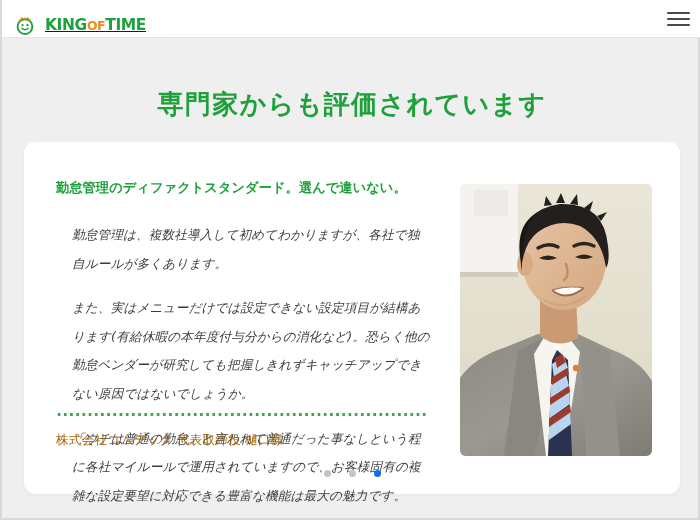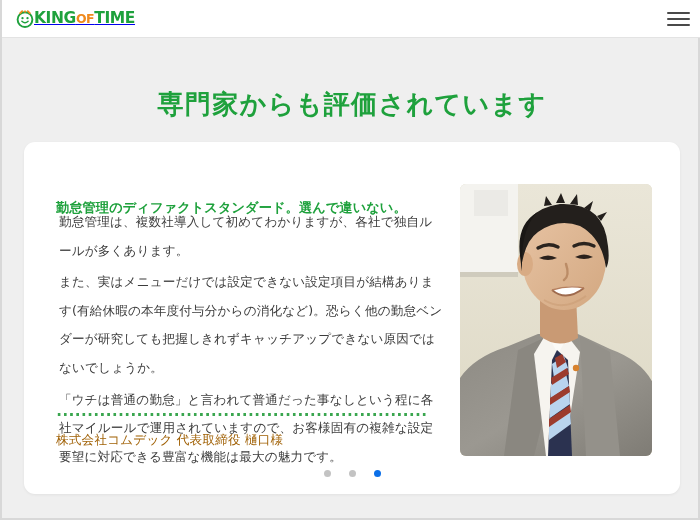--- a/index.html
+++ b/index.html
@@ -36,24 +36,24 @@
     height: 38px;
     background: #ffffff;
     border-bottom: 1px solid #e3e3e3;
     box-sizing: border-box;
     z-index: 5;
   }
 
   .brand-logo {
     position: absolute;
     left: 14px;
-    top: 9px;
+    top: 16px;
     display: flex;
     align-items: center;
-    gap: 0;
+    gap: 11px;
     user-select: none;
   }
   .brand-mark {
     width: 18px;
     height: 18px;
     position: relative;
     flex: 0 0 auto;
   }
   .brand-text {
     font-size: 15.5px;
@@ -123,35 +123,34 @@
     position: absolute;
     left: 32px;
     top: 36px;
     width: 390px;
     font-size: 13.2px;
     font-weight: 700;
     color: #1ea13c;
     line-height: 19px;
     letter-spacing: 0.1px;
     font-family: "DejaVu Sans", "Liberation Sans", sans-serif;
-    margin-top: 20px;
   }
 
   .quote-body {
     position: absolute;
     left: 32px;
     top: 63px;
     width: 392px;
     font-size: 12.6px;
     color: #3c3c3c;
     line-height: 28.6px;
     letter-spacing: 0.15px;
     font-family: "DejaVu Sans", "Liberation Sans", sans-serif;
   }
-  .quote-body p { margin: 3px; }
+  .quote-body p { margin: 16px; font-style: italic; }
 
   .quote-divider {
     position: absolute;
     left: 32px;
     top: 271px;
     width: 370px;
     height: 3px;
     background-image: radial-gradient(circle, #3aa64f 0 1.4px, transparent 1.6px);
     background-size: 6.2px 3px;
     background-repeat: repeat-x;

